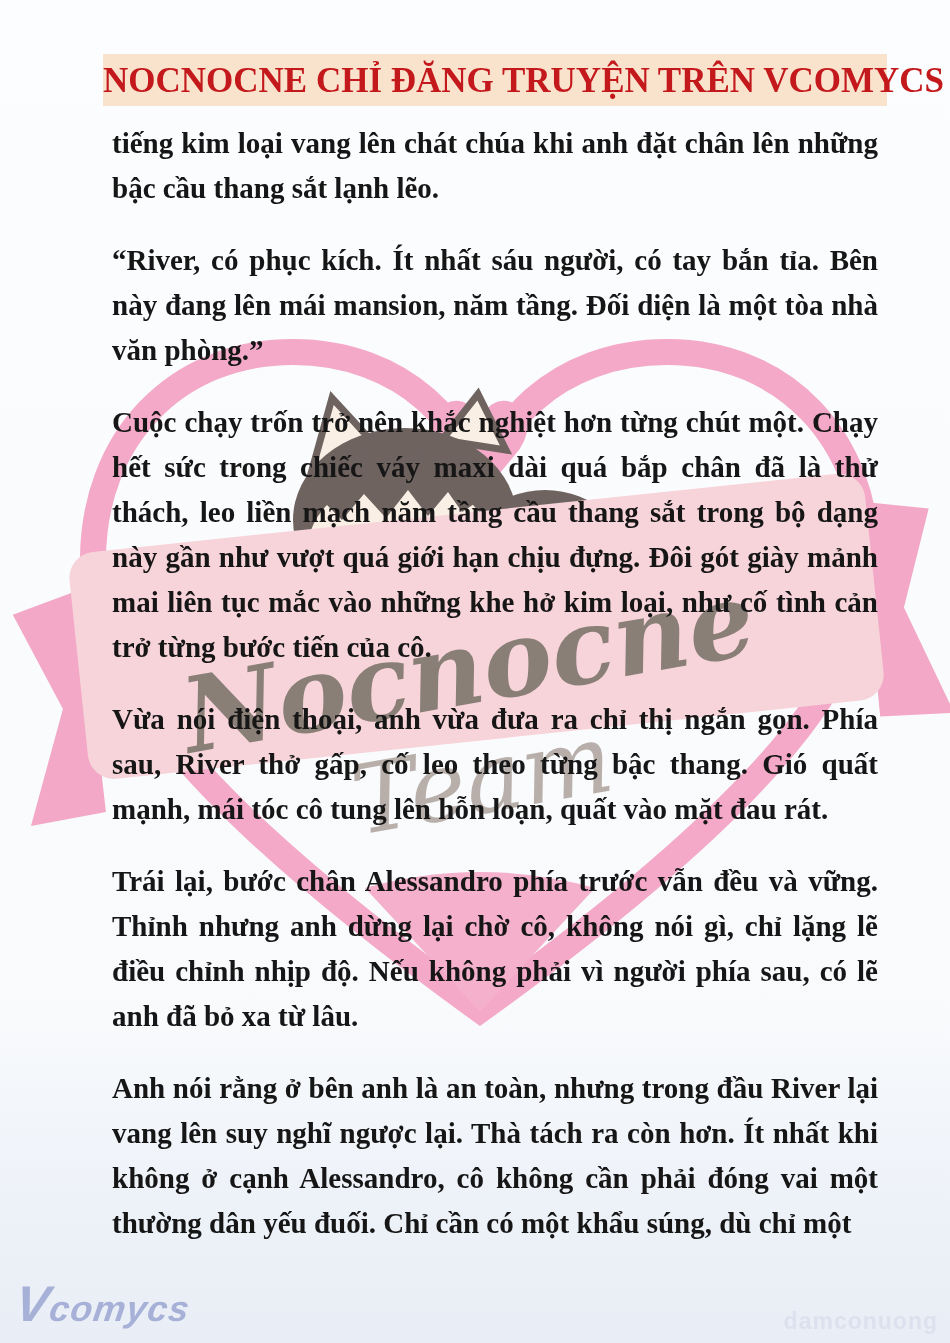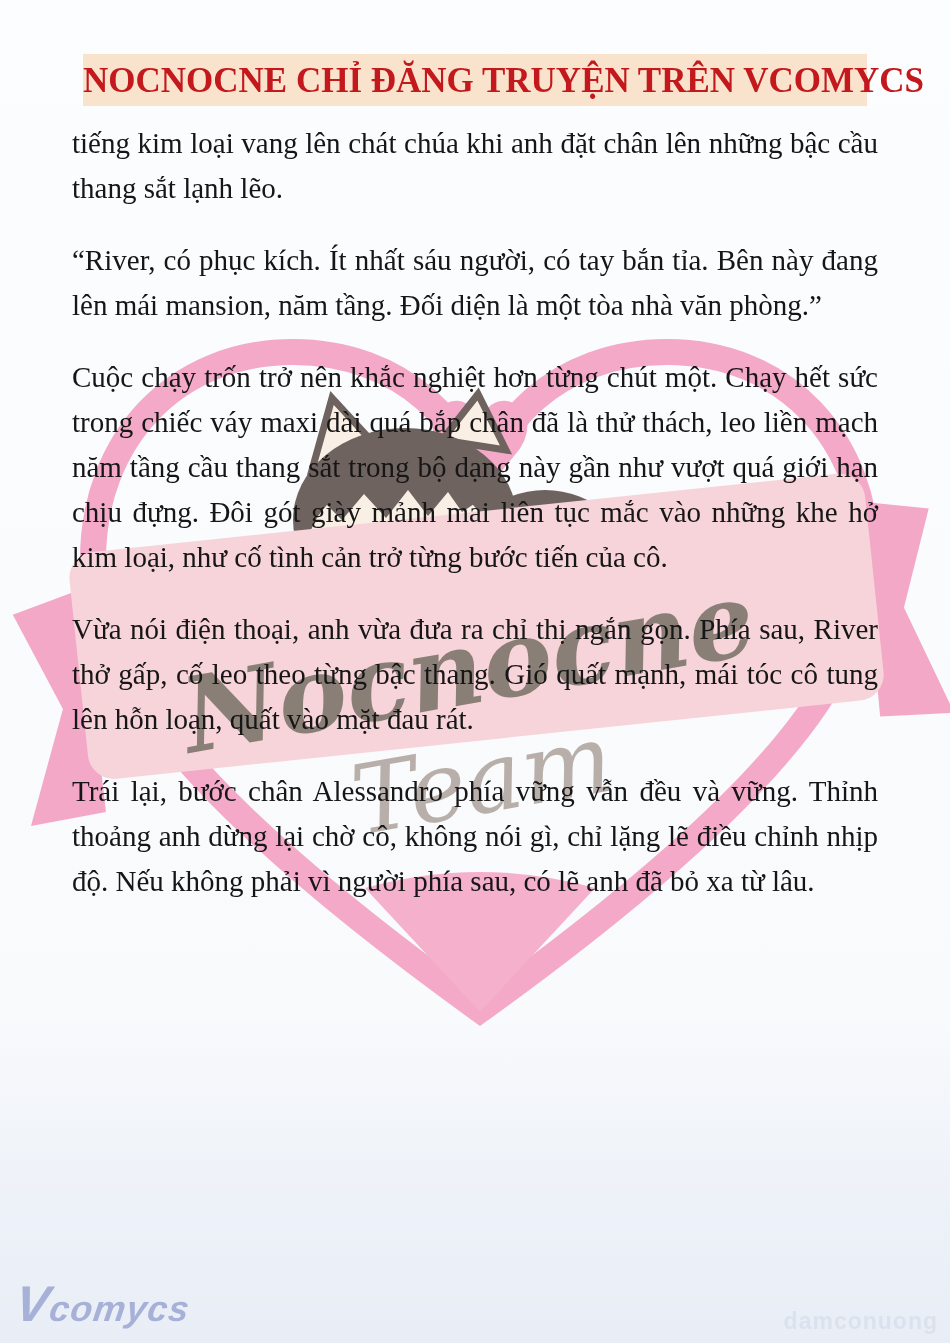--- a/index.html
+++ b/index.html
@@ -6,30 +6,30 @@
   body {
     width:950px; height:1343px;
     font-family:"Liberation Serif", serif;
     background:#ffffff;
   }
   .page {
     position:relative; width:950px; height:1343px; overflow:hidden;
     background:linear-gradient(180deg,#fcfdfe 0%,#f8fafc 76%,#edf1f8 90%,#e9eef6 100%);
   }
   .watermark-svg { position:absolute; left:0; top:0; z-index:1; }
-  .content { position:relative; z-index:2; }
+  .content { position:relative; z-index:2;padding-left:40px; }
   .title-banner {
     margin:54px auto 0; width:784px; height:52px;
     background:#fae3cd; color:#c4191c;
     font-weight:bold; font-size:35px; line-height:53px;
     text-align:center; white-space:nowrap;
   }
   .story {
     padding:15px 72px 0 72px;
-    font-size:29px; line-height:45px; font-weight:400;
+    font-size:29px; line-height:45px; font-weight:700;
     color:#161616; text-align:justify;
   }
   .story p { margin:0 0 27px 0; }
   .logo {
     position:absolute; left:16px; bottom:10px; z-index:3;
     font-family:"Liberation Sans", sans-serif;
     font-style:italic; font-weight:bold; font-size:36px;
     color:#a7b1d8; letter-spacing:1px; transform:skewX(-8deg);
   }
   .logo::first-letter { font-size:50px; }
@@ -81,20 +81,21 @@
   </svg>
 
   <div class="content">
     <div class="title-banner">NOCNOCNE CHỈ ĐĂNG TRUYỆN TRÊN VCOMYCS</div>
 
     <div class="story">
       <p>tiếng kim loại vang lên chát chúa khi anh đặt chân lên những bậc cầu thang sắt lạnh lẽo.</p>
       <p>“River, có phục kích. Ít nhất sáu người, có tay bắn tỉa. Bên này đang lên mái mansion, năm tầng. Đối diện là một tòa nhà văn phòng.”</p>
       <p>Cuộc chạy trốn trở nên khắc nghiệt hơn từng chút một. Chạy hết sức trong chiếc váy maxi dài quá bắp chân đã là thử thách, leo liền mạch năm tầng cầu thang sắt trong bộ dạng này gần như vượt quá giới hạn chịu đựng. Đôi gót giày mảnh mai liên tục mắc vào những khe hở kim loại, như cố tình cản trở từng bước tiến của cô.</p>
       <p>Vừa nói điện thoại, anh vừa đưa ra chỉ thị ngắn gọn. Phía sau, River thở gấp, cố leo theo từng bậc thang. Gió quất mạnh, mái tóc cô tung lên hỗn loạn, quất vào mặt đau rát.</p>
-      <p>Trái lại, bước chân Alessandro phía vững vẫn đều và vững. Thỉnh thoảng anh dừng lại chờ cô, không nói gì, chỉ lặng lẽ điều chỉnh nhịp độ. Nếu không phải vì người phía sau, có lẽ anh đã bỏ xa từ lâu.</p>
+      <p>Trái lại, bước chân Alessandro phía trước vẫn đều và vững. Thỉnh nhưng anh dừng lại chờ cô, không nói gì, chỉ lặng lẽ điều chỉnh nhịp độ. Nếu không phải vì người phía sau, có lẽ anh đã bỏ xa từ lâu.</p>
+      <p>Anh nói rằng ở bên anh là an toàn, nhưng trong đầu River lại vang lên suy nghĩ ngược lại. Thà tách ra còn hơn. Ít nhất khi không ở cạnh Alessandro, cô không cần phải đóng vai một thường dân yếu đuối. Chỉ cần có một khẩu súng, dù chỉ một</p>
     </div>
   </div>
 
   <div class="logo">Vcomycs</div>
 
   <div class="sitemark">damconuong</div>
 </div>
 
 </body></html>

